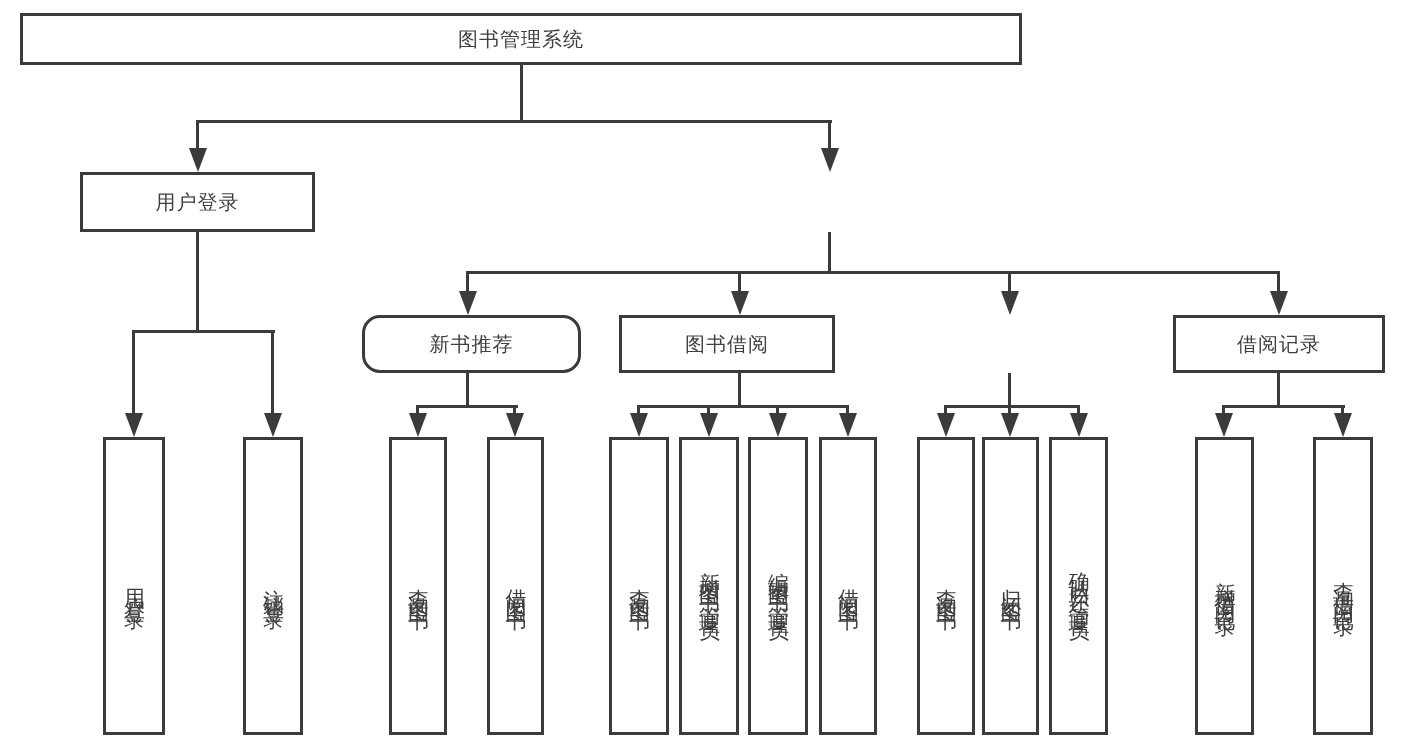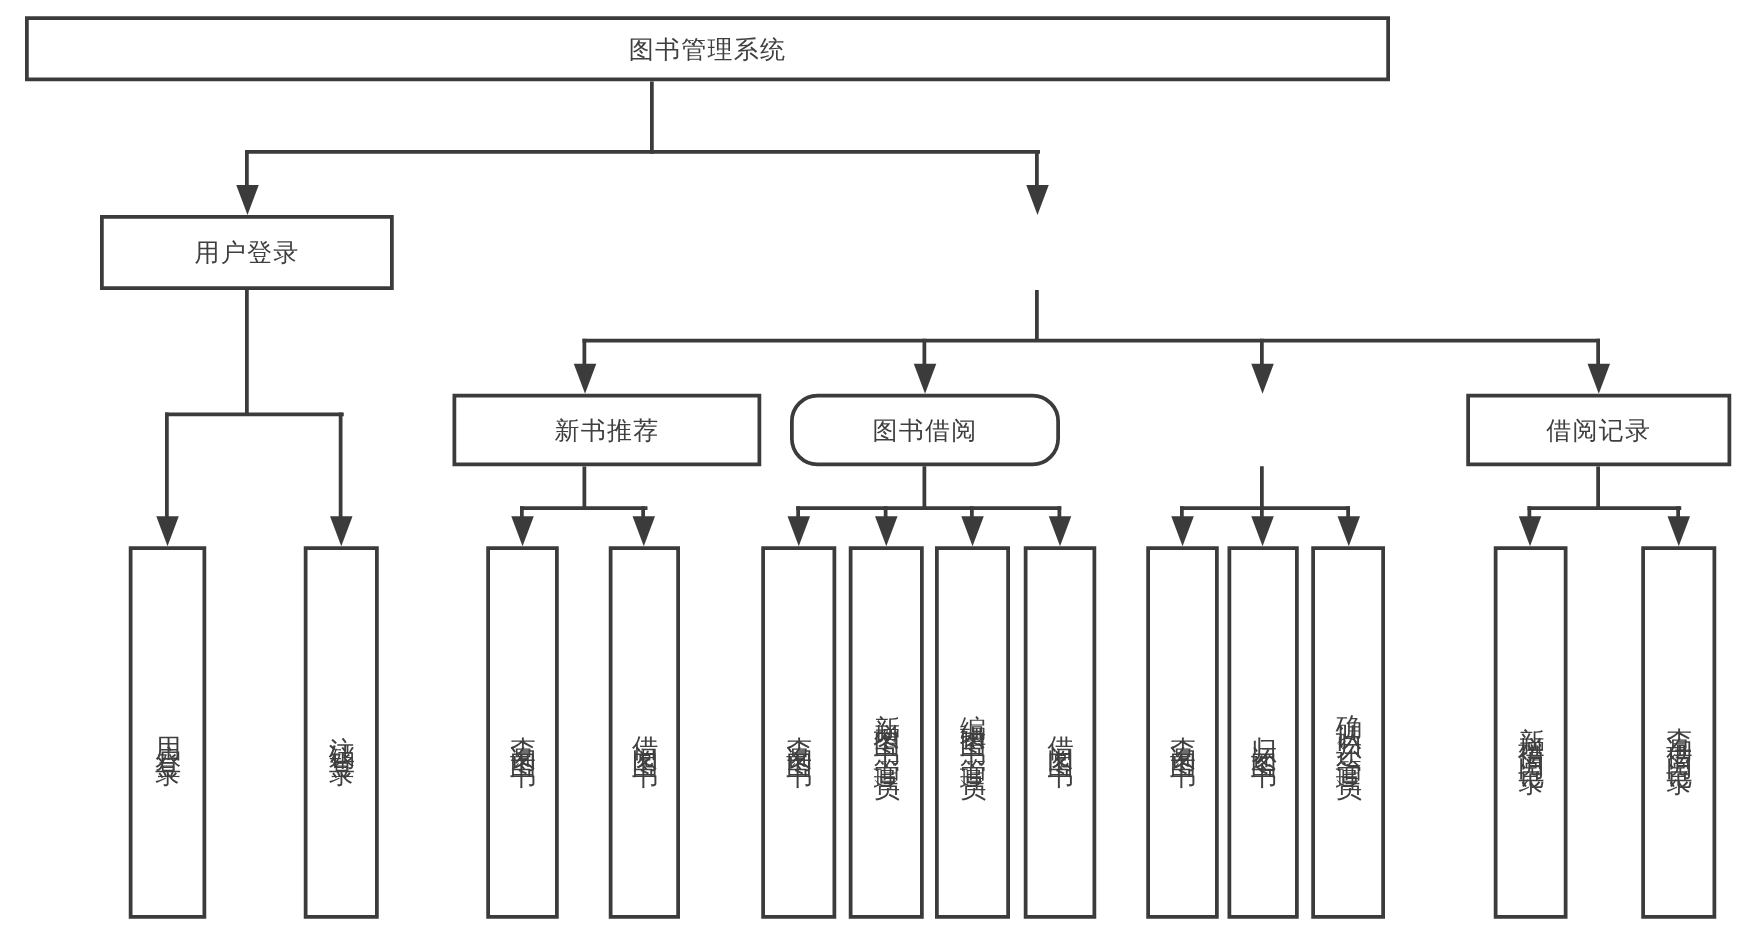--- a/index.html
+++ b/index.html
@@ -34,34 +34,34 @@
     position:absolute;right:5px;bottom:2px;z-index:5;
     font-size:21px;letter-spacing:1px;color:#9b9b9b;
     text-shadow:2px 2px 0 #f2a0ad;
   }
 </style>
 </head>
 <body>
 
 <div id="canvas">
 
-  <div class="node" style="left:20px;top:13px;width:1092px;height:52px;">
+  <div class="node" style="left:20px;top:13px;width:1002px;height:52px;">
     <span>图书管理系统</span>
   </div>
 
   <div class="node" style="left:80px;top:172px;width:235px;height:60px;">
     <span>用户登录</span>
   </div>
 
 
-  <div class="node" style="left:362px;top:315px;width:247px;height:58px;">
+  <div class="node" style="left:362px;top:315px;width:219px;height:58px;border-radius:18px;">
     <span>新书推荐</span>
   </div>
 
-  <div class="node" style="left:632px;top:315px;width:216px;height:58px;border-radius:22px;">
+  <div class="node" style="left:619px;top:315px;width:216px;height:58px;">
     <span>图书借阅</span>
   </div>
 
 
   <div class="node" style="left:1173px;top:315px;width:212px;height:58px;justify-content:center;">
     <span>借阅记录</span>
   </div>
 
   <div class="vnode" style="left:103px;top:437px;width:62px;height:298px;">
     <span class="vtext">用户登录</span>

